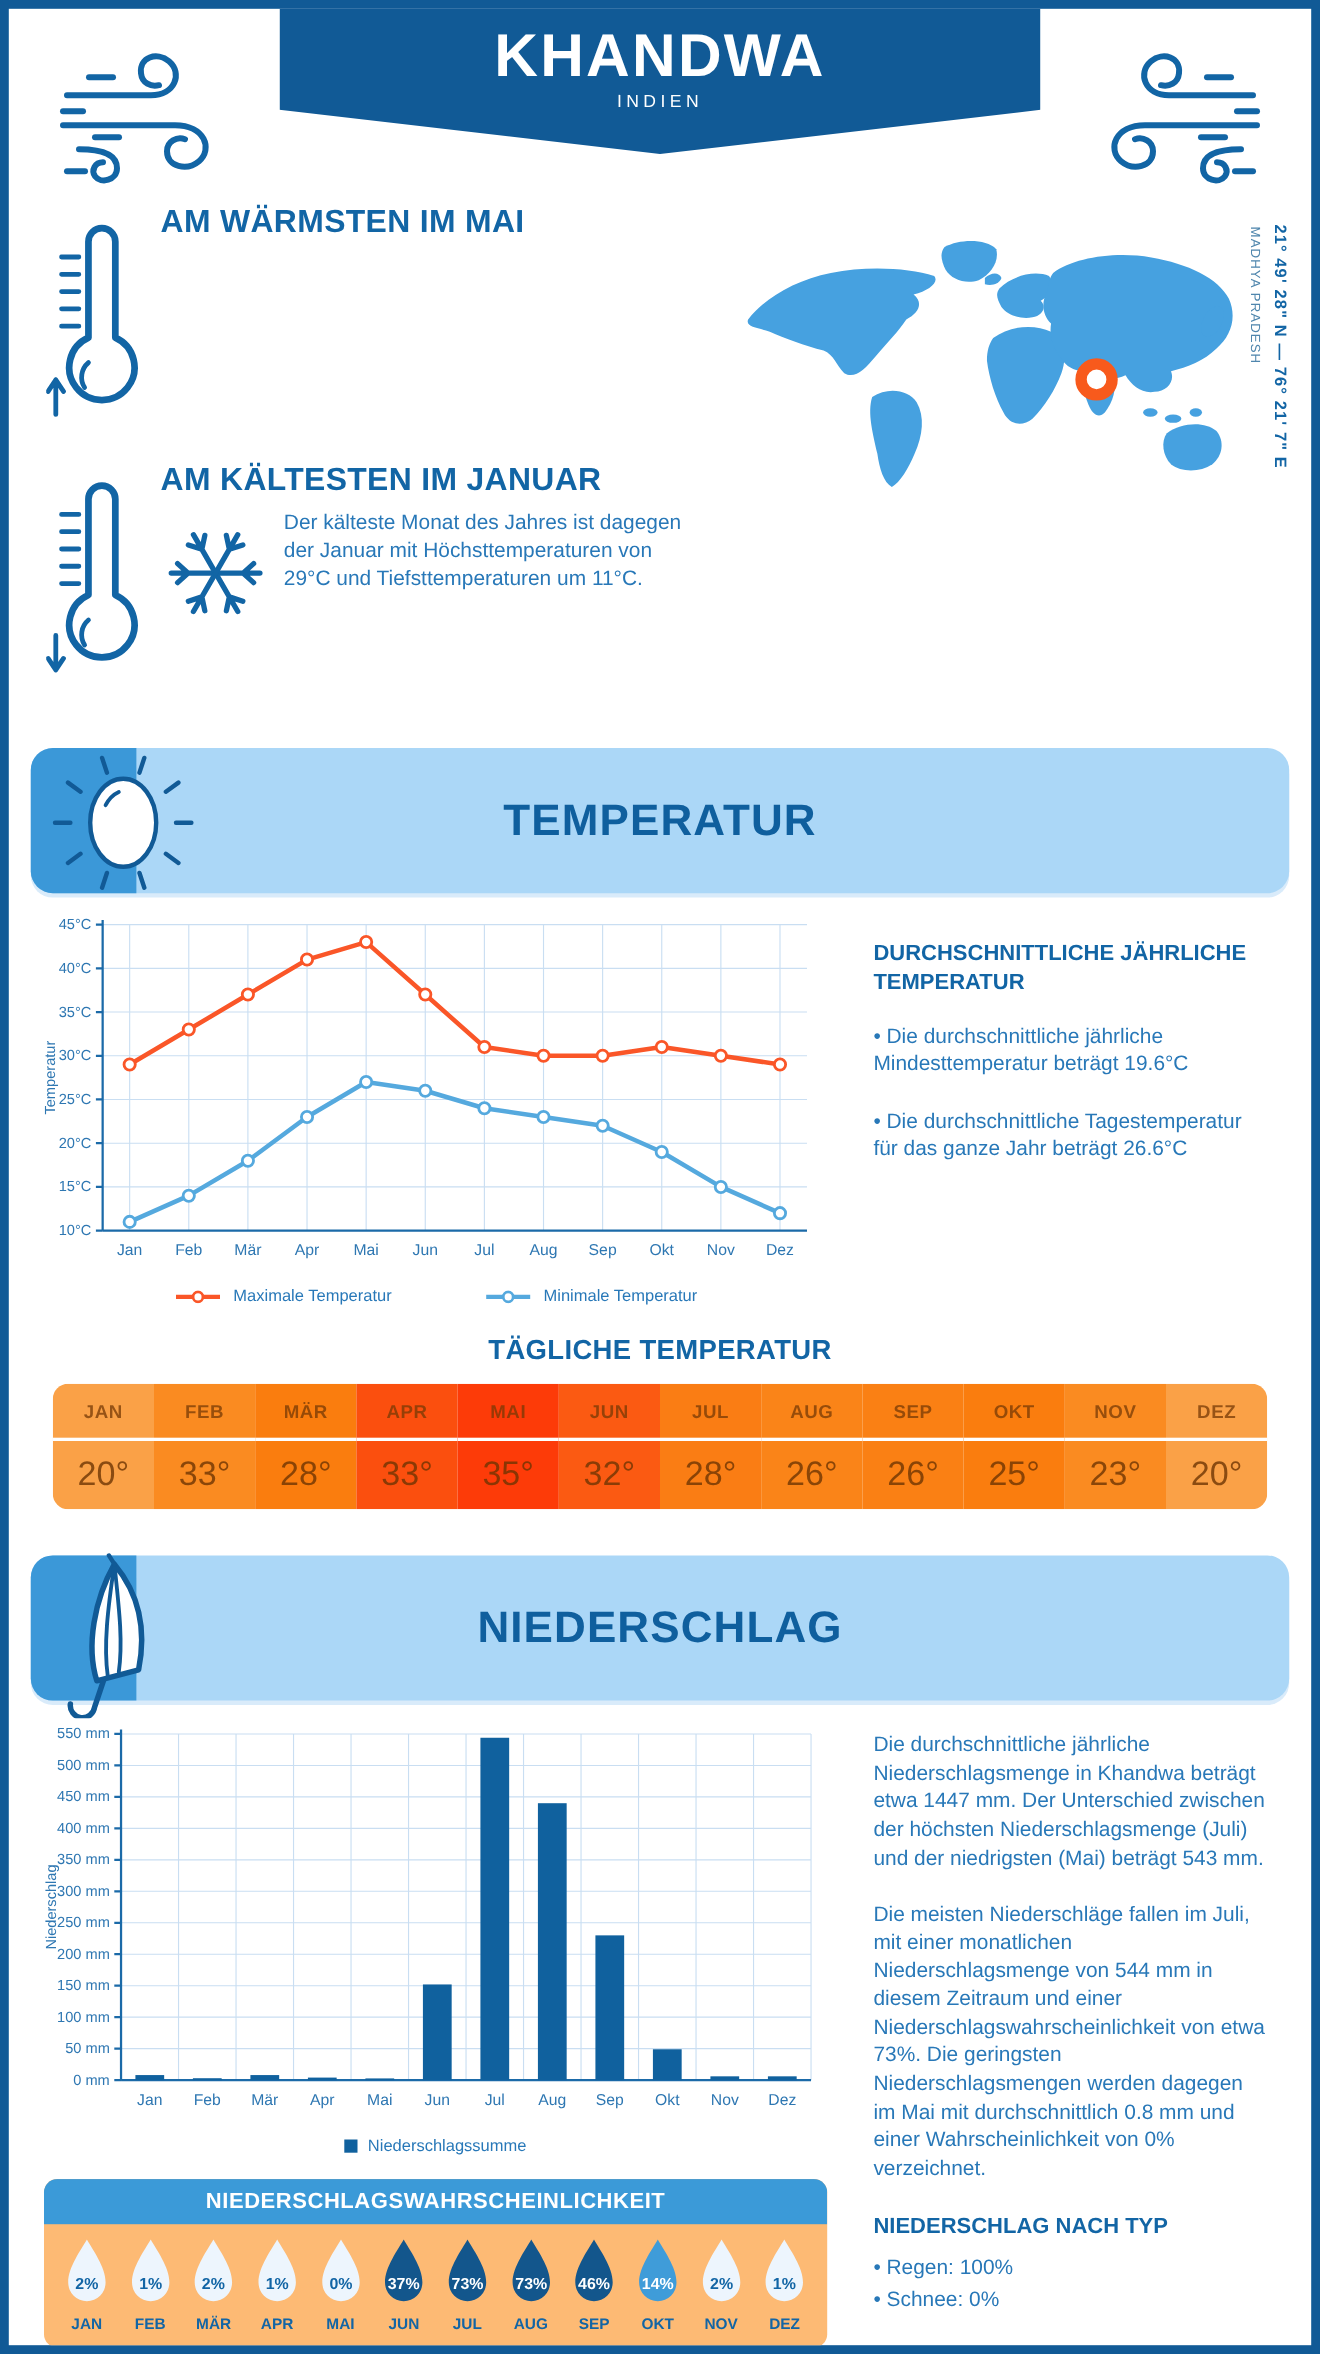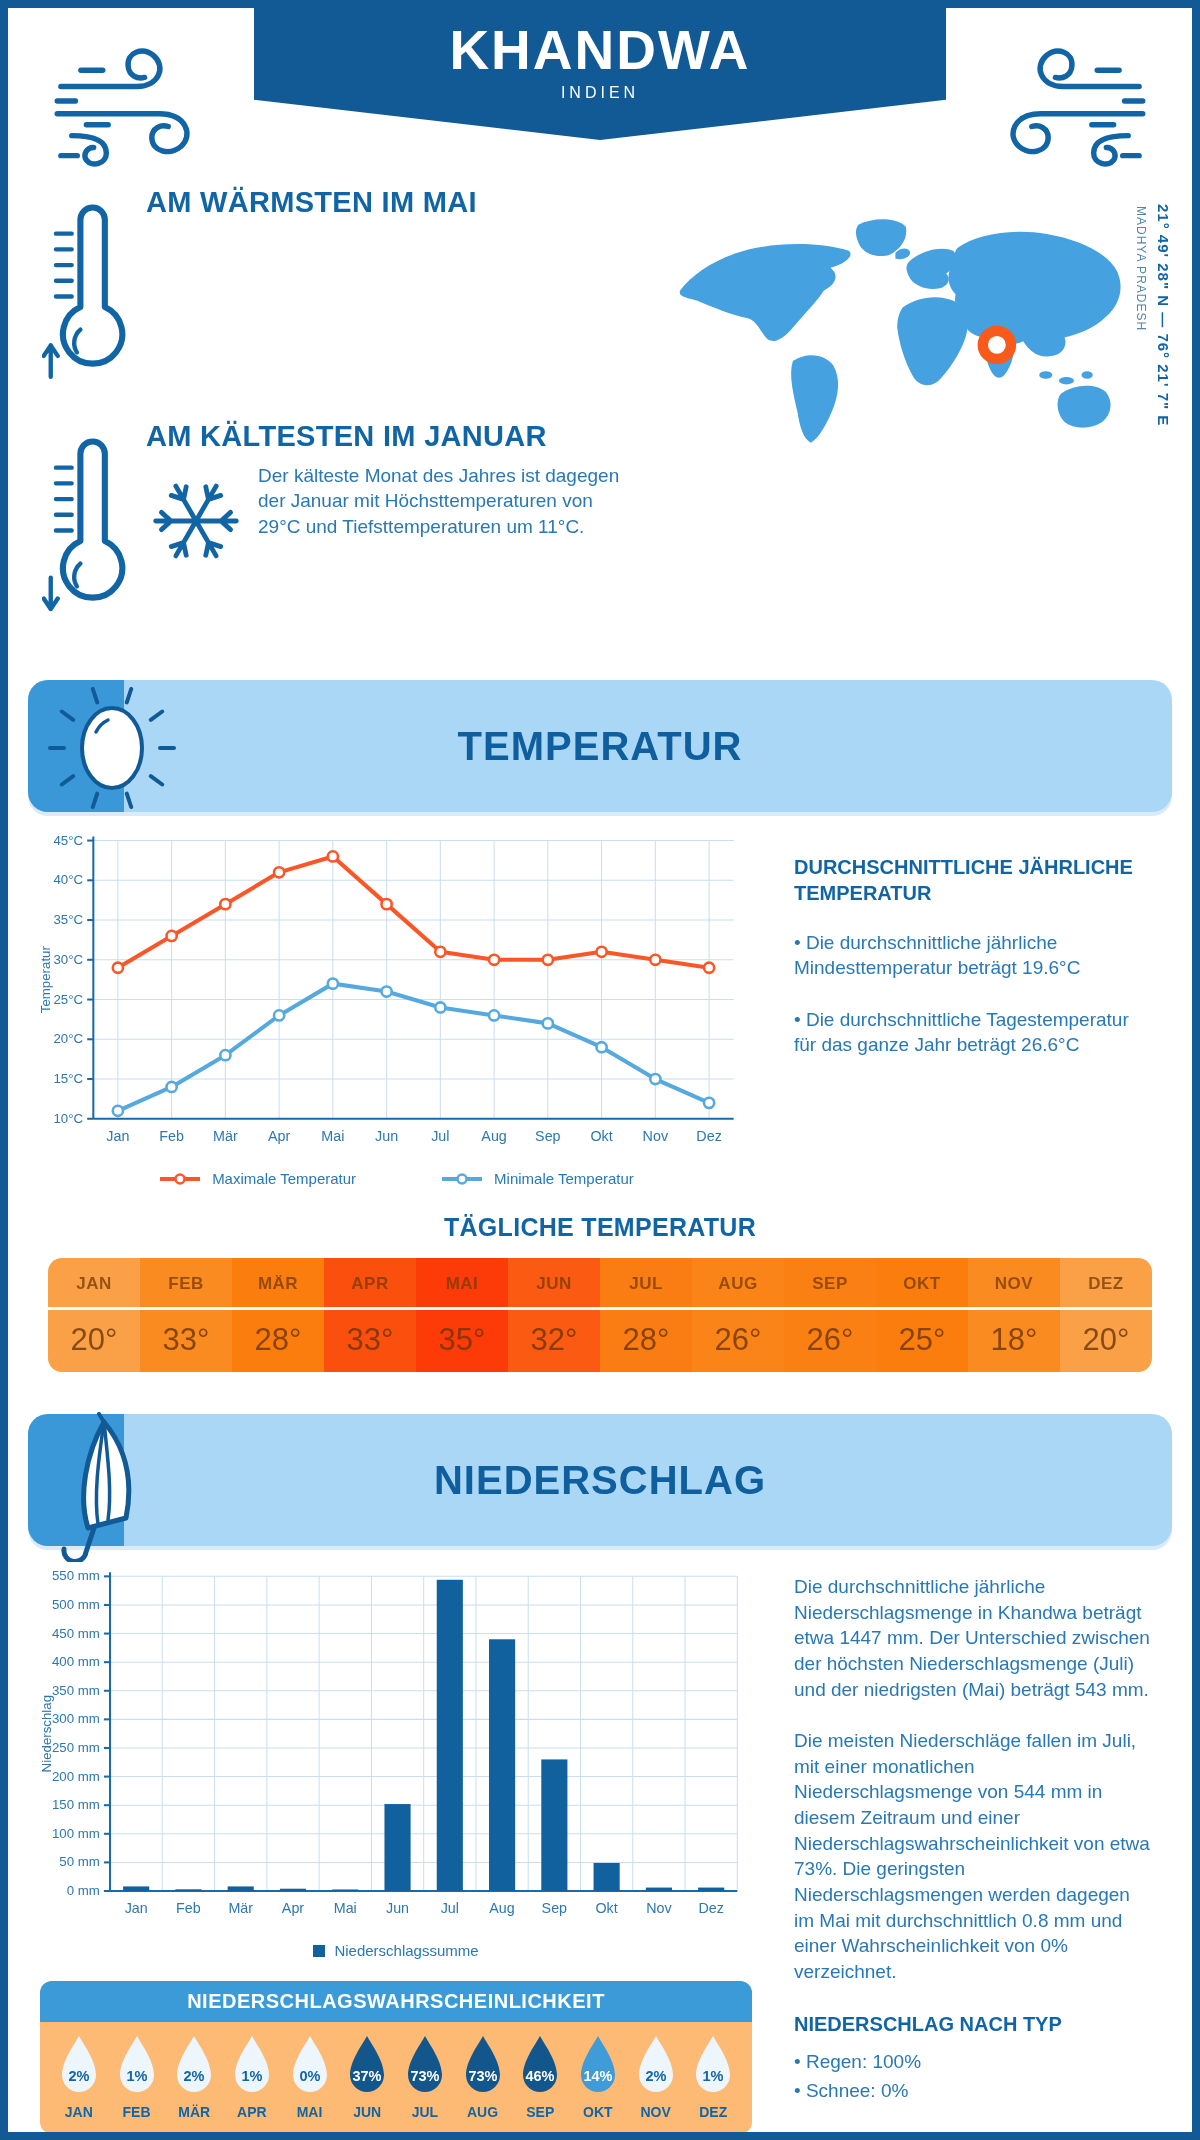--- a/index.html
+++ b/index.html
@@ -347,21 +347,21 @@
       <div class="ms-col" style="background: rgb(250, 128, 20);">
         <div class="ms-name">SEP</div>
         <div class="ms-val">26°</div>
       </div>
       <div class="ms-col" style="background: rgb(250, 125, 14);">
         <div class="ms-name">OKT</div>
         <div class="ms-val">25°</div>
       </div>
       <div class="ms-col" style="background: rgb(250, 139, 33);">
         <div class="ms-name">NOV</div>
-        <div class="ms-val">18°</div>
+        <div class="ms-val">23°</div>
       </div>
       <div class="ms-col" style="background: rgb(250, 161, 71);">
         <div class="ms-name">DEZ</div>
         <div class="ms-val">20°</div>
       </div>
     </div>
 
   <div class="section-banner" style="margin-top:42px;">
     <div class="section-tab">
       <svg width="140" height="150" viewBox="0 0 140 150" stroke="#115a96" stroke-linecap="round">

